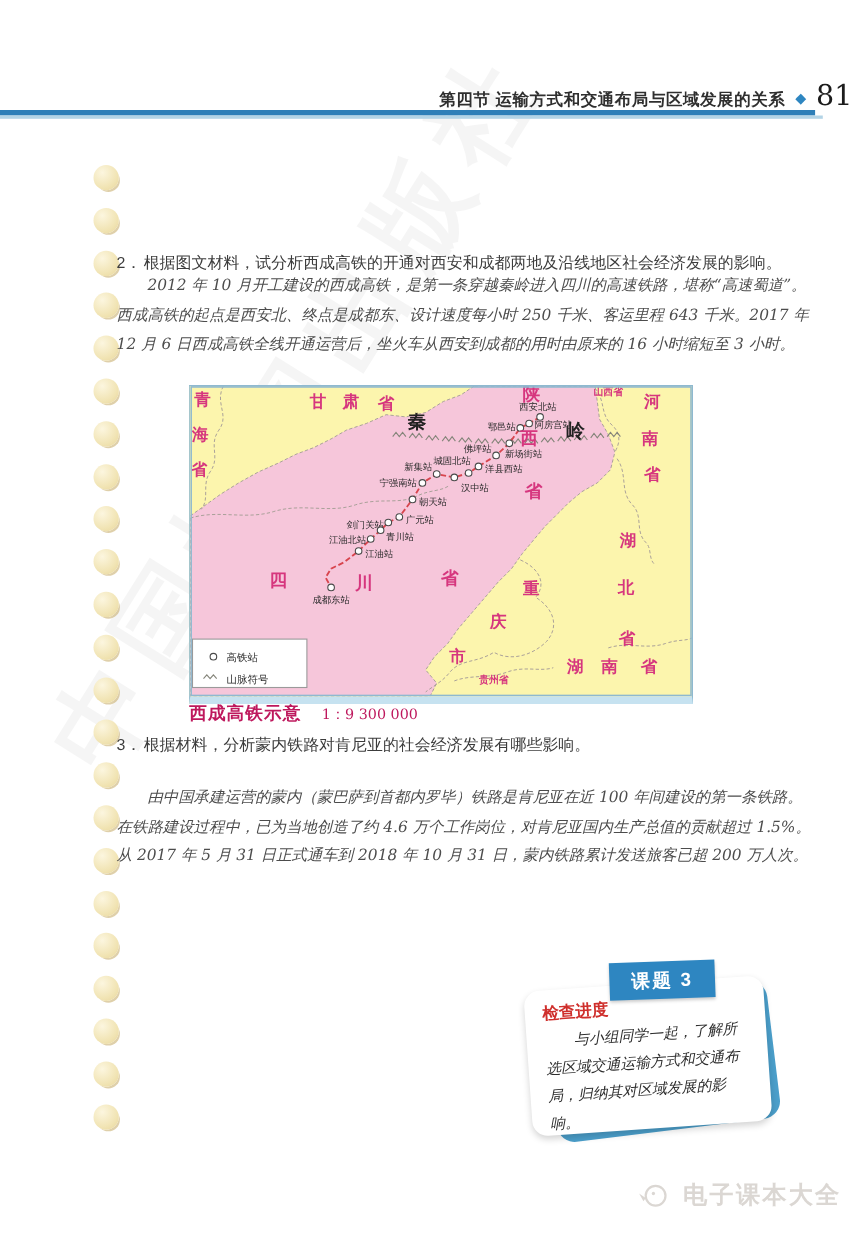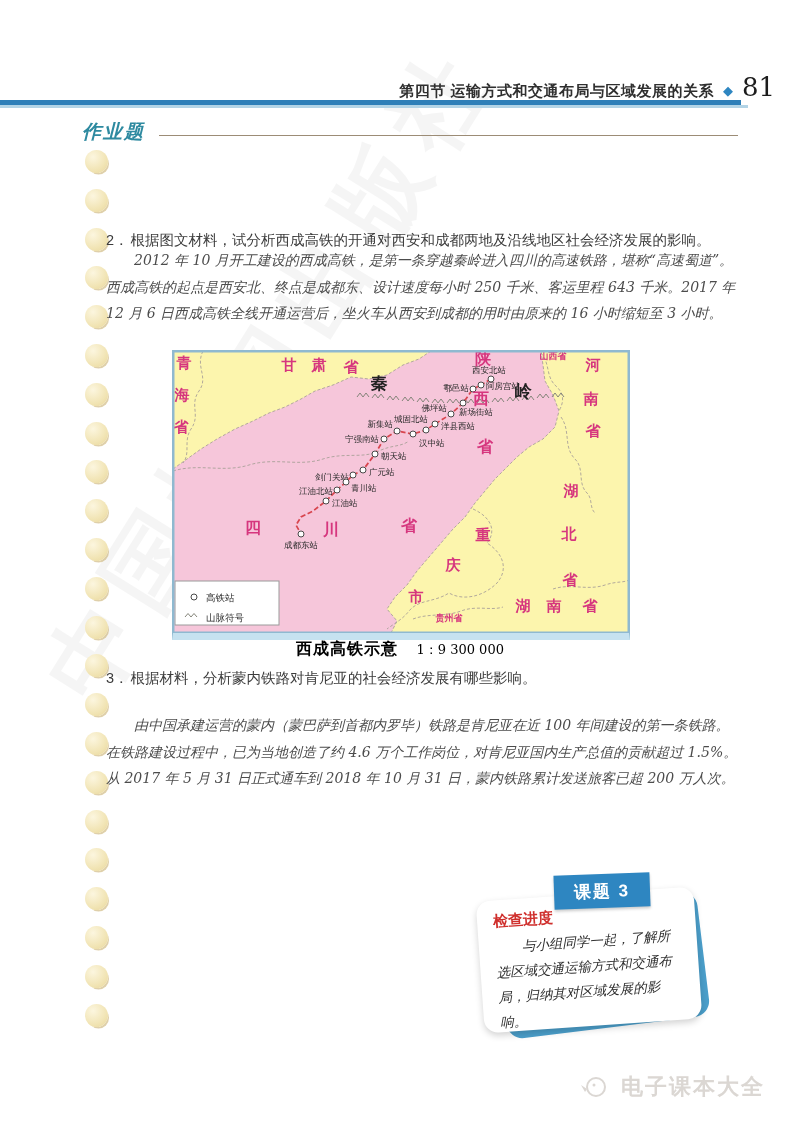--- a/index.html
+++ b/index.html
@@ -23,21 +23,21 @@
         background:radial-gradient(circle at 35% 30%, #fcf6df, #f1e4b4 62%, #e7d59b);
         box-shadow:2px 2.5px 0 -1px rgba(196,170,100,.55);}
   
   .q{position:absolute;left:106px;width:634px;font-size:14.5px;line-height:33px;color:#3c3c3c;}
   .q .q-num{margin-right:2px;}
   .material{position:absolute;left:106px;width:634px;font-family:"DejaVu Serif",serif;
             font-style:italic;font-size:14px;line-height:26.5px;color:#4c4c4c;text-indent:2em;}
   
   .map-wrap{position:absolute;left:172px;top:350px;width:456px;height:282px;
             border:1px solid #8fb9d0;border-bottom:7px solid #c6e2f0;background:#fcf5ad;}
-  .map-caption{position:absolute;left:172px;top:639px;width:456px;text-align:center;color:#000000;}
+  .map-caption{position:absolute;left:172px;top:639px;width:456px;color:#be185d;}
   .map-caption .cap-t{font-weight:bold;font-size:16px;letter-spacing:1px;}
   .map-caption .cap-s{font-family:"DejaVu Serif",serif;font-size:13px;margin-left:14px;}
   
   .taskbox{position:absolute;left:478px;top:876px;width:250px;height:175px;}
   .task-back{position:absolute;left:22px;top:26px;width:204px;height:126px;background:#4b9fcb;
              border-radius:16px;transform:rotate(-7deg);}
   .task-card{position:absolute;left:2px;top:18px;width:186px;height:106px;background:#ffffff;
              border-radius:14px;transform:rotate(-4deg);box-shadow:0 3px 7px rgba(0,0,0,.18);
              padding:12px 16px 14px 16px;}
   .task-title{color:#cf2f2c;font-weight:bold;font-size:15px;margin-bottom:4px;}
@@ -63,24 +63,20 @@
   <div class="diag-watermark">中国地图出版社</div>
 
   <div class="header">
     <span class="header-title">第四节  运输方式和交通布局与区域发展的关系</span>
     <span class="diamond">◆</span>
     <span class="page-number">81</span>
   </div>
   <div class="rule-dark"></div>
   <div class="rule-light"></div>
 
-  <div class="hw-header">
-    <span class="hw-title">作业题</span>
-    <span class="hw-line"></span>
-  </div>
 
   <div id="rings">
       <div class="ring" style="top: 150px;"></div>
       <div class="ring" style="top: 188.8px;"></div>
       <div class="ring" style="top: 227.6px;"></div>
       <div class="ring" style="top: 266.4px;"></div>
       <div class="ring" style="top: 305.2px;"></div>
       <div class="ring" style="top: 344px;"></div>
       <div class="ring" style="top: 382.8px;"></div>
       <div class="ring" style="top: 421.6px;"></div>

